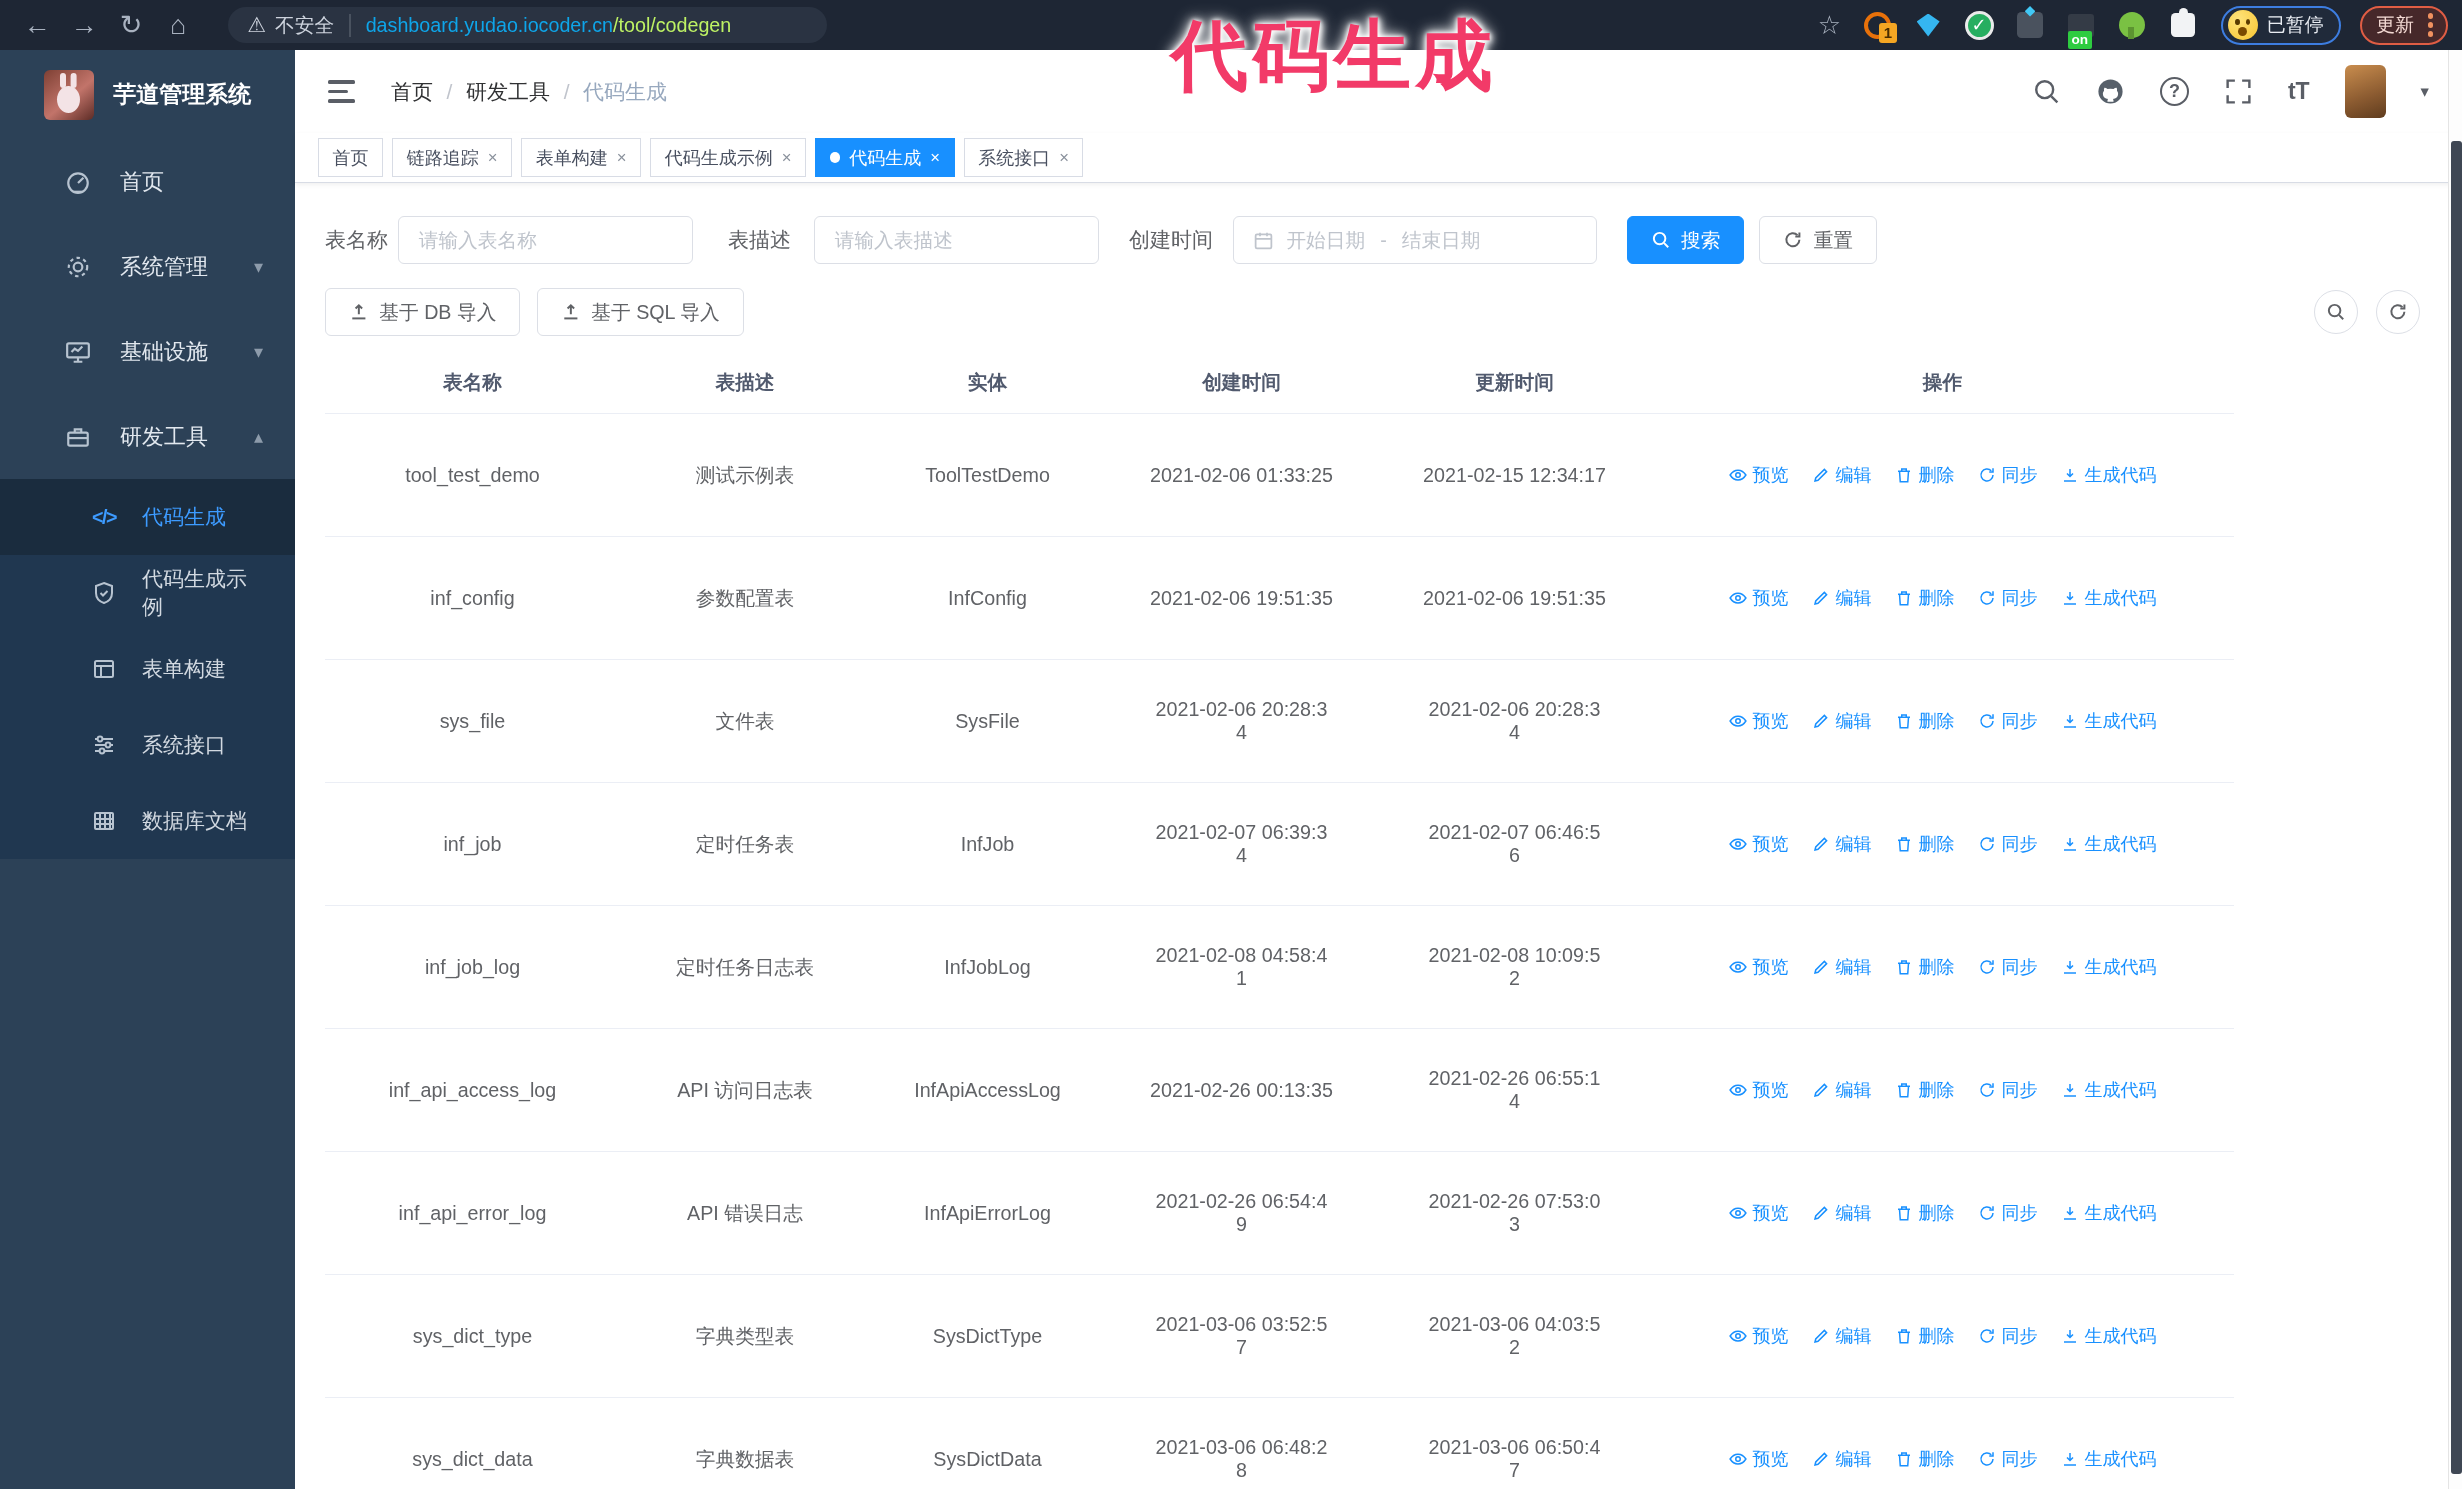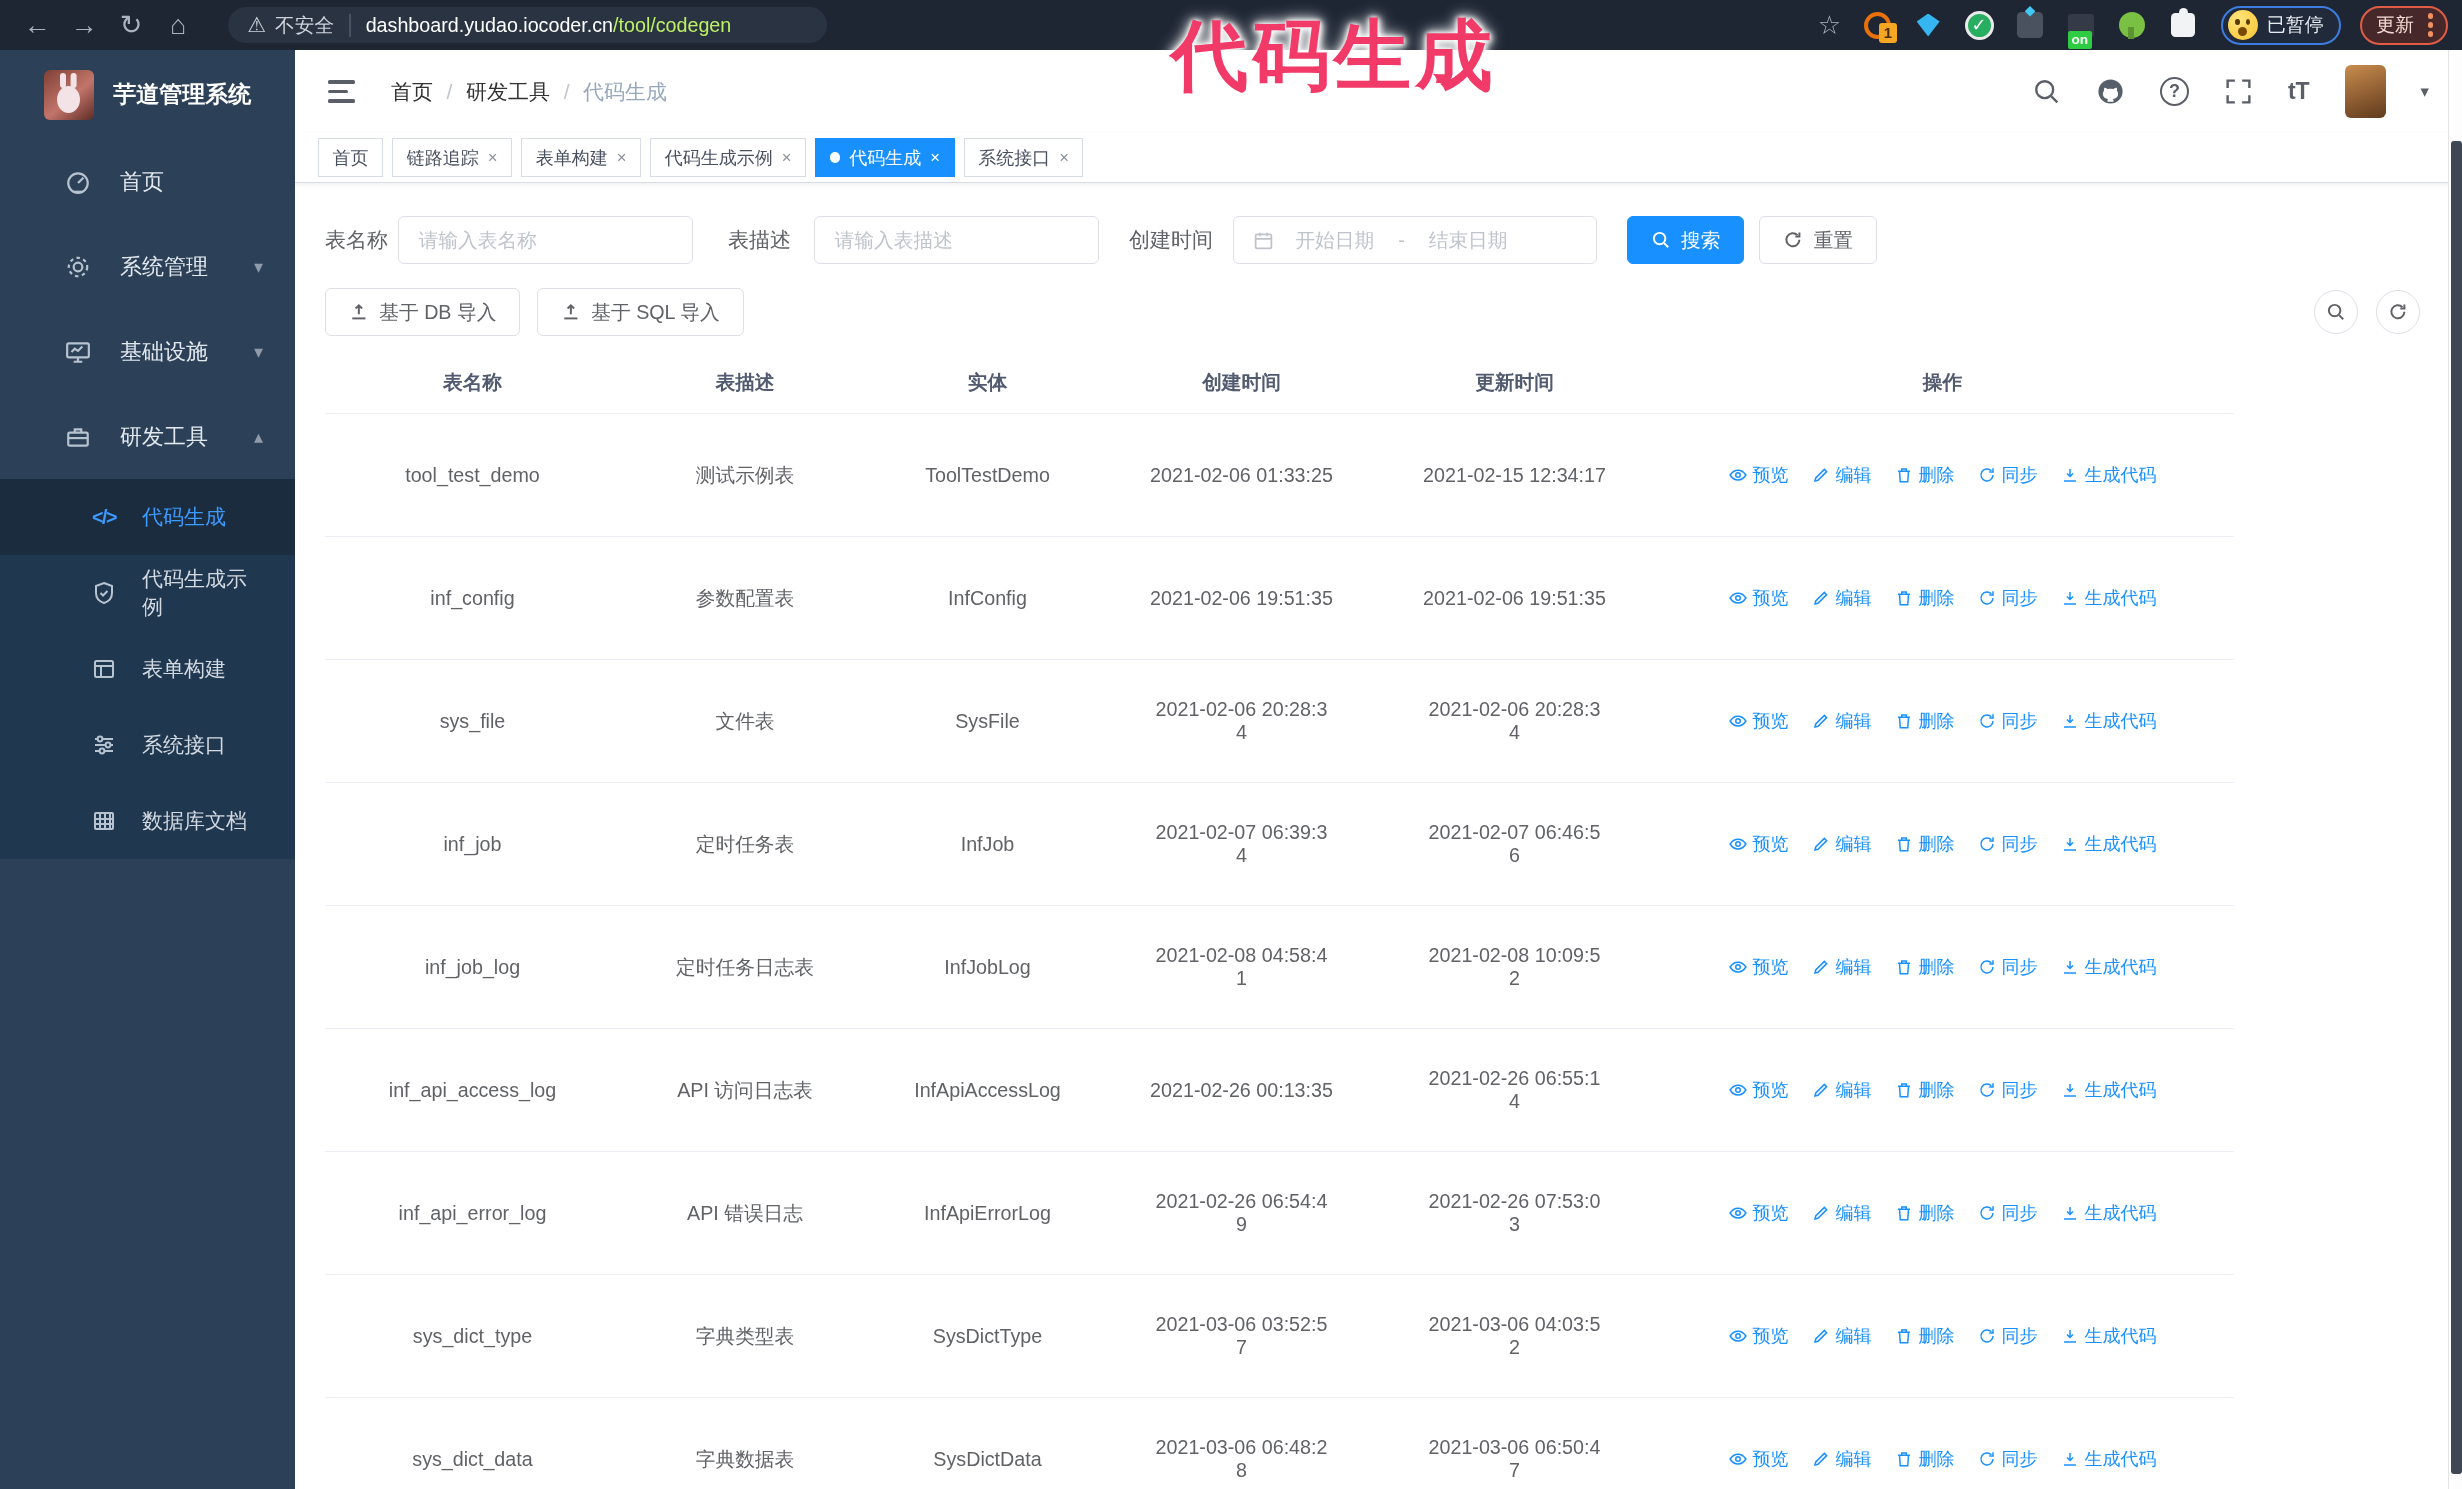--- a/index.html
+++ b/index.html
@@ -5,21 +5,21 @@
   * { box-sizing: border-box; margin: 0; padding: 0; }
   html,body { width:2462px; height:1490px; overflow:hidden; }
   body { font-family:"Liberation Sans","DejaVu Sans",sans-serif; background:#fff; position:relative; }
 
   
   .browser-bar { height:50px; background:#1e2634; display:flex; align-items:center; padding:0 13.6px; color:#c3cad6; position:relative; z-index:5; }
   .nav-ico { width:47px; text-align:center; font-size:27px; color:#a9b2c0; line-height:50px; }
   .addr { height:36px; width:599px; background:#2a3342; border-radius:18px; display:flex; align-items:center; padding:0 19.7px; margin-left:26px; font-size:19.7px; color:#cdd3dd; }
   .addr .warn { font-size:21px; margin-right:9px; color:#cdd3dd; }
   .addr .sep { width:1.5px; height:23px; background:#49525f; margin:0 15px; }
-  .addr .host { color:#ffffff; }
+  .addr .host { color:#0ea5e9; }
   .addr .path { color:#bef264; }
   .ext-area { margin-left:auto; display:flex; align-items:center; gap:21px; }
   .star { font-size:26px; color:#aab3c0; }
   .ext { width:30px; height:30px; position:relative; display:flex; align-items:center; justify-content:center; }
   .ext-circle-orange { width:27px; height:27px; border-radius:50%; border:4.5px solid #e8710a; }
   .badge-orange { position:absolute; right:-4.5px; bottom:-3px; background:#f5a623; color:#4a2c00; font-size:15px; line-height:19.7px; padding:0 4.5px; border-radius:3px; font-weight:bold; }
   .ext-gem { width:23px; height:23px; background:#35b6f0; clip-path:polygon(50% 0,100% 35%,50% 100%,0 35%); }
   .ext-green-check { width:29px; height:29px; border-radius:50%; background:#27ae60; border:3px solid #eaeaea; color:#fff; font-size:18px; display:flex; align-items:center; justify-content:center; }
   .ext-gray { width:26px; height:26px; background:#4a525e; border-radius:4.5px; position:relative; }
   .ext-gray .diamond { position:absolute; top:-6px; left:7.6px; width:10.6px; height:10.6px; background:#41c8f5; clip-path:polygon(50% 0,100% 50%,50% 100%,0 50%); }
@@ -81,21 +81,21 @@
   .tab.active { background:#1890ff; border-color:#1890ff; color:#fff; }
   .tab.active .x { color:#fff; }
   .tab .dot { width:10.6px; height:10.6px; border-radius:50%; background:#fff; }
 
   .content { padding:32px 0 0 30px; }
   .filter-row { display:flex; align-items:center; height:50px; }
   .flabel { font-size:21px; color:#606266; font-weight:500; }
   .tinput { height:48px; border:1.5px solid #dcdfe6; border-radius:6px; display:flex; align-items:center; padding:0 19.7px; font-size:19.7px; color:#bfc4cc; background:#fff; }
   .w1 { width:295px; margin-left:10px; }
   .w2 { width:285px; margin-left:23px; }
-  .daterange { width:364px; margin-left:19.7px; display:flex; align-items:center; gap:21px; color:#bfc4cc; }
+  .daterange { width:364px; margin-left:19.7px; display:flex; align-items:center; gap:12px; color:#bfc4cc; }
   .daterange svg { width:21px; height:21px; stroke:#bfc4cc; fill:none; stroke-width:2; }
   .daterange .dsep { color:#bfc4cc; margin:0 3px; }
   .ml40{margin-left:30px} .ml46{margin-left:35px} .ml20{margin-left:15px}
   .btn { height:48px; border-radius:6px; display:inline-flex; align-items:center; gap:10.6px; font-size:19.7px; padding:0 23px; cursor:pointer; border:1.5px solid #dcdfe6; background:#fff; color:#606266; }
   .btn svg { width:19.7px; height:19.7px; stroke:currentColor; fill:none; stroke-width:2.4; }
   .btn.primary { background:#1890ff; border-color:#1890ff; color:#fff; }
 
   .btn-row { display:flex; align-items:center; margin-top:23px; padding-right:42px; }
   .btn-row .gap { margin-left:16.7px; }
   .round-btns { margin-left:auto; display:flex; gap:18px; }

